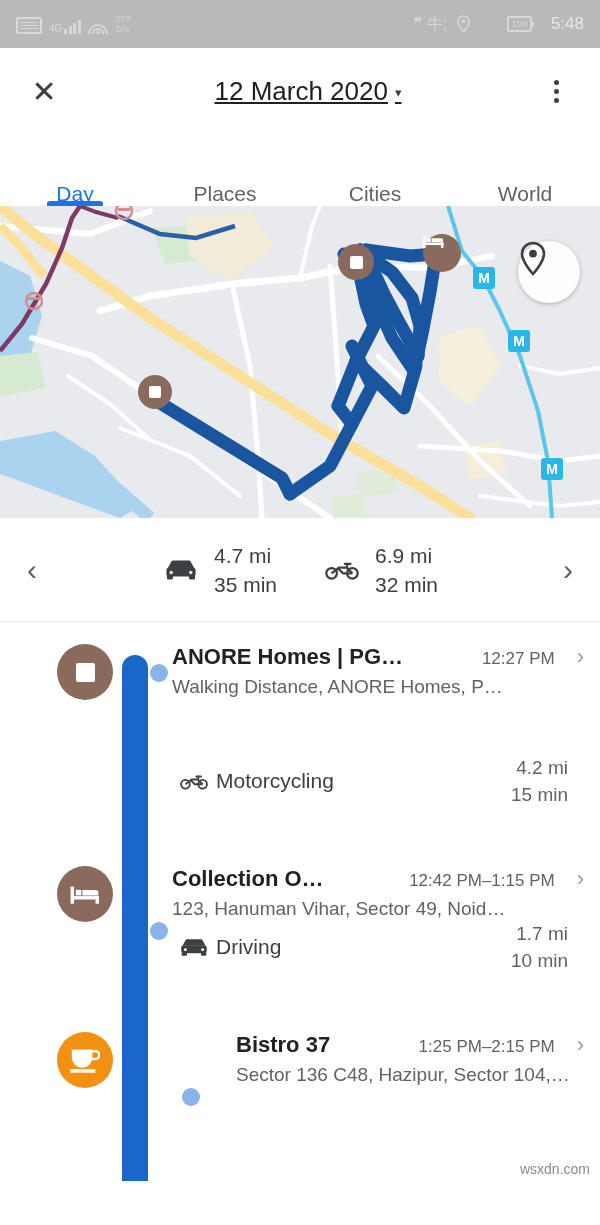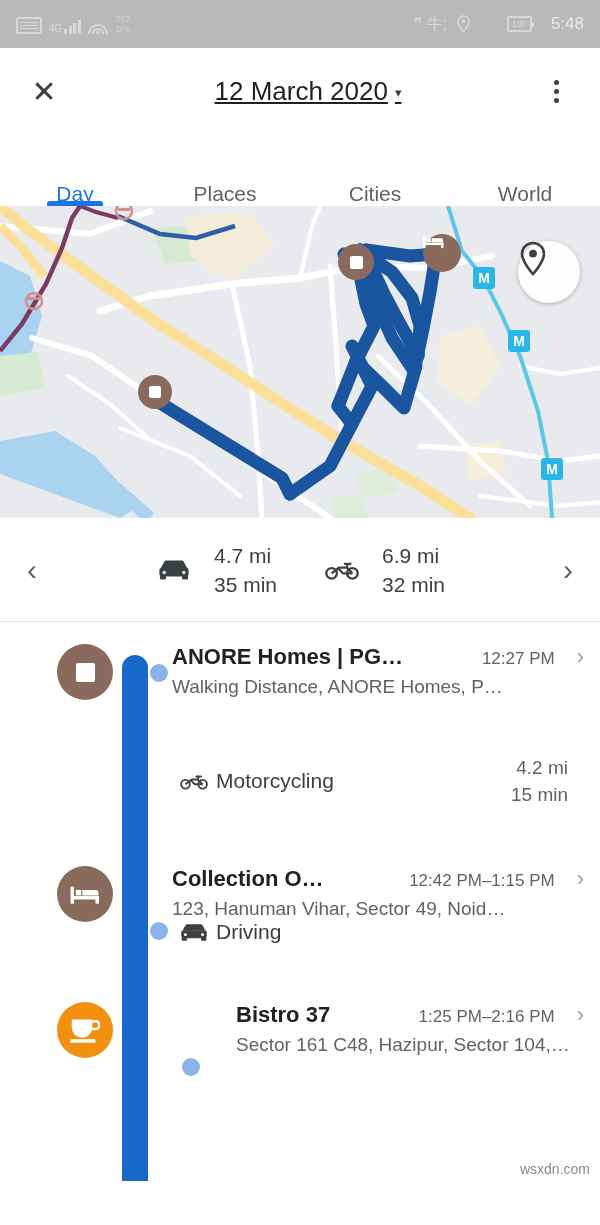--- a/index.html
+++ b/index.html
@@ -107,21 +107,21 @@
   
   .stats{
     height:104px;display:flex;align-items:center;background:#fff;
     border-bottom:1px solid #e4e6e8;
   }
   .arrow{
     width:64px;display:flex;align-items:center;justify-content:center;
     font-size:30px;color:#5f6368;font-weight:300;cursor:pointer;
   }
   .stat-group{flex:1;display:flex;align-items:center;justify-content:center;gap:46px;}
-  .stat{display:flex;align-items:center;gap:21px;}
+  .stat{display:flex;align-items:center;gap:14px;}
   .stat-ic{width:38px;display:flex;align-items:center;justify-content:center;color:#3c4043;}
   .stat-txt{font-size:21px;color:#3c4043;line-height:29px;}
 
   
   .timeline{position:relative;background:#fff;padding-left:24px;}
   .rail{
     position:absolute;left:122px;top:0;width:26px;background:#1967c8;border-radius:13px 13px 0 0;
   }
   .tl-row{display:flex;position:relative;}
   .tl-gutter{width:122px;display:flex;justify-content:center;flex-shrink:0;}
@@ -421,41 +421,45 @@
           <svg width="28" height="19" viewBox="0 0 34 22">
             <path d="M3 9 L6.5 2.5 A2.5 2.5 0 0 1 8.8 1 h16.4 a2.5 2.5 0 0 1 2.3 1.5 L31 9 z" fill="#3c4043"></path>
             <rect x="1.5" y="8.5" width="31" height="9.5" rx="2.6" fill="#3c4043"></rect>
             <rect x="2" y="17" width="6.5" height="4" rx="1.2" fill="#3c4043"></rect>
             <rect x="25.5" y="17" width="6.5" height="4" rx="1.2" fill="#3c4043"></rect>
             <circle cx="6.6" cy="13.6" r="1.8" fill="#fff"></circle>
             <circle cx="27.4" cy="13.6" r="1.8" fill="#fff"></circle>
           </svg>
         </span>
         <span class="travel-mode">Driving</span>
+        <span class="travel-stat">
+          <div>1.7 mi</div>
+          <div>10 min</div>
+        </span>
       </div>
     </div>
   </div>
 
   <div class="tl-row" style="padding-top:58px;gap:32px;">
     <div class="tl-gutter">
       <div class="place-icon" style="background:#f29111;">
         <svg width="30" height="25" viewBox="0 0 20 17">
           <path d="M1 1 h14 v5.5 a7 7 0 0 1 -14 0 z" fill="#fff"></path>
           <path d="M15 2.2 h2.2 a2.6 2.6 0 0 1 0 5.2 h-2.2" fill="none" stroke="#fff" stroke-width="1.7"></path>
           <rect x="0" y="14.4" width="17" height="2.4" fill="#fff"></rect>
         </svg>
       </div>
     </div>
     <div class="tl-dotcol">
       <div class="tl-dot" style="top:56px;"></div>
     </div>
     <div class="tl-body">
       <div class="place-head">
         <span class="place-title">Bistro 37</span>
-        <span class="place-time">1:25 PM–2:16 PM</span>
+        <span class="place-time">1:25 PM–2:15 PM</span>
         <span class="chev">›</span>
       </div>
-      <div class="place-sub">Sector 161 C48, Hazipur, Sector 104,…</div>
+      <div class="place-sub">Sector 136 C48, Hazipur, Sector 104,…</div>
     </div>
   </div>
 
   <div class="watermark">wsxdn.com</div>
 </div>
 
 </body></html>

